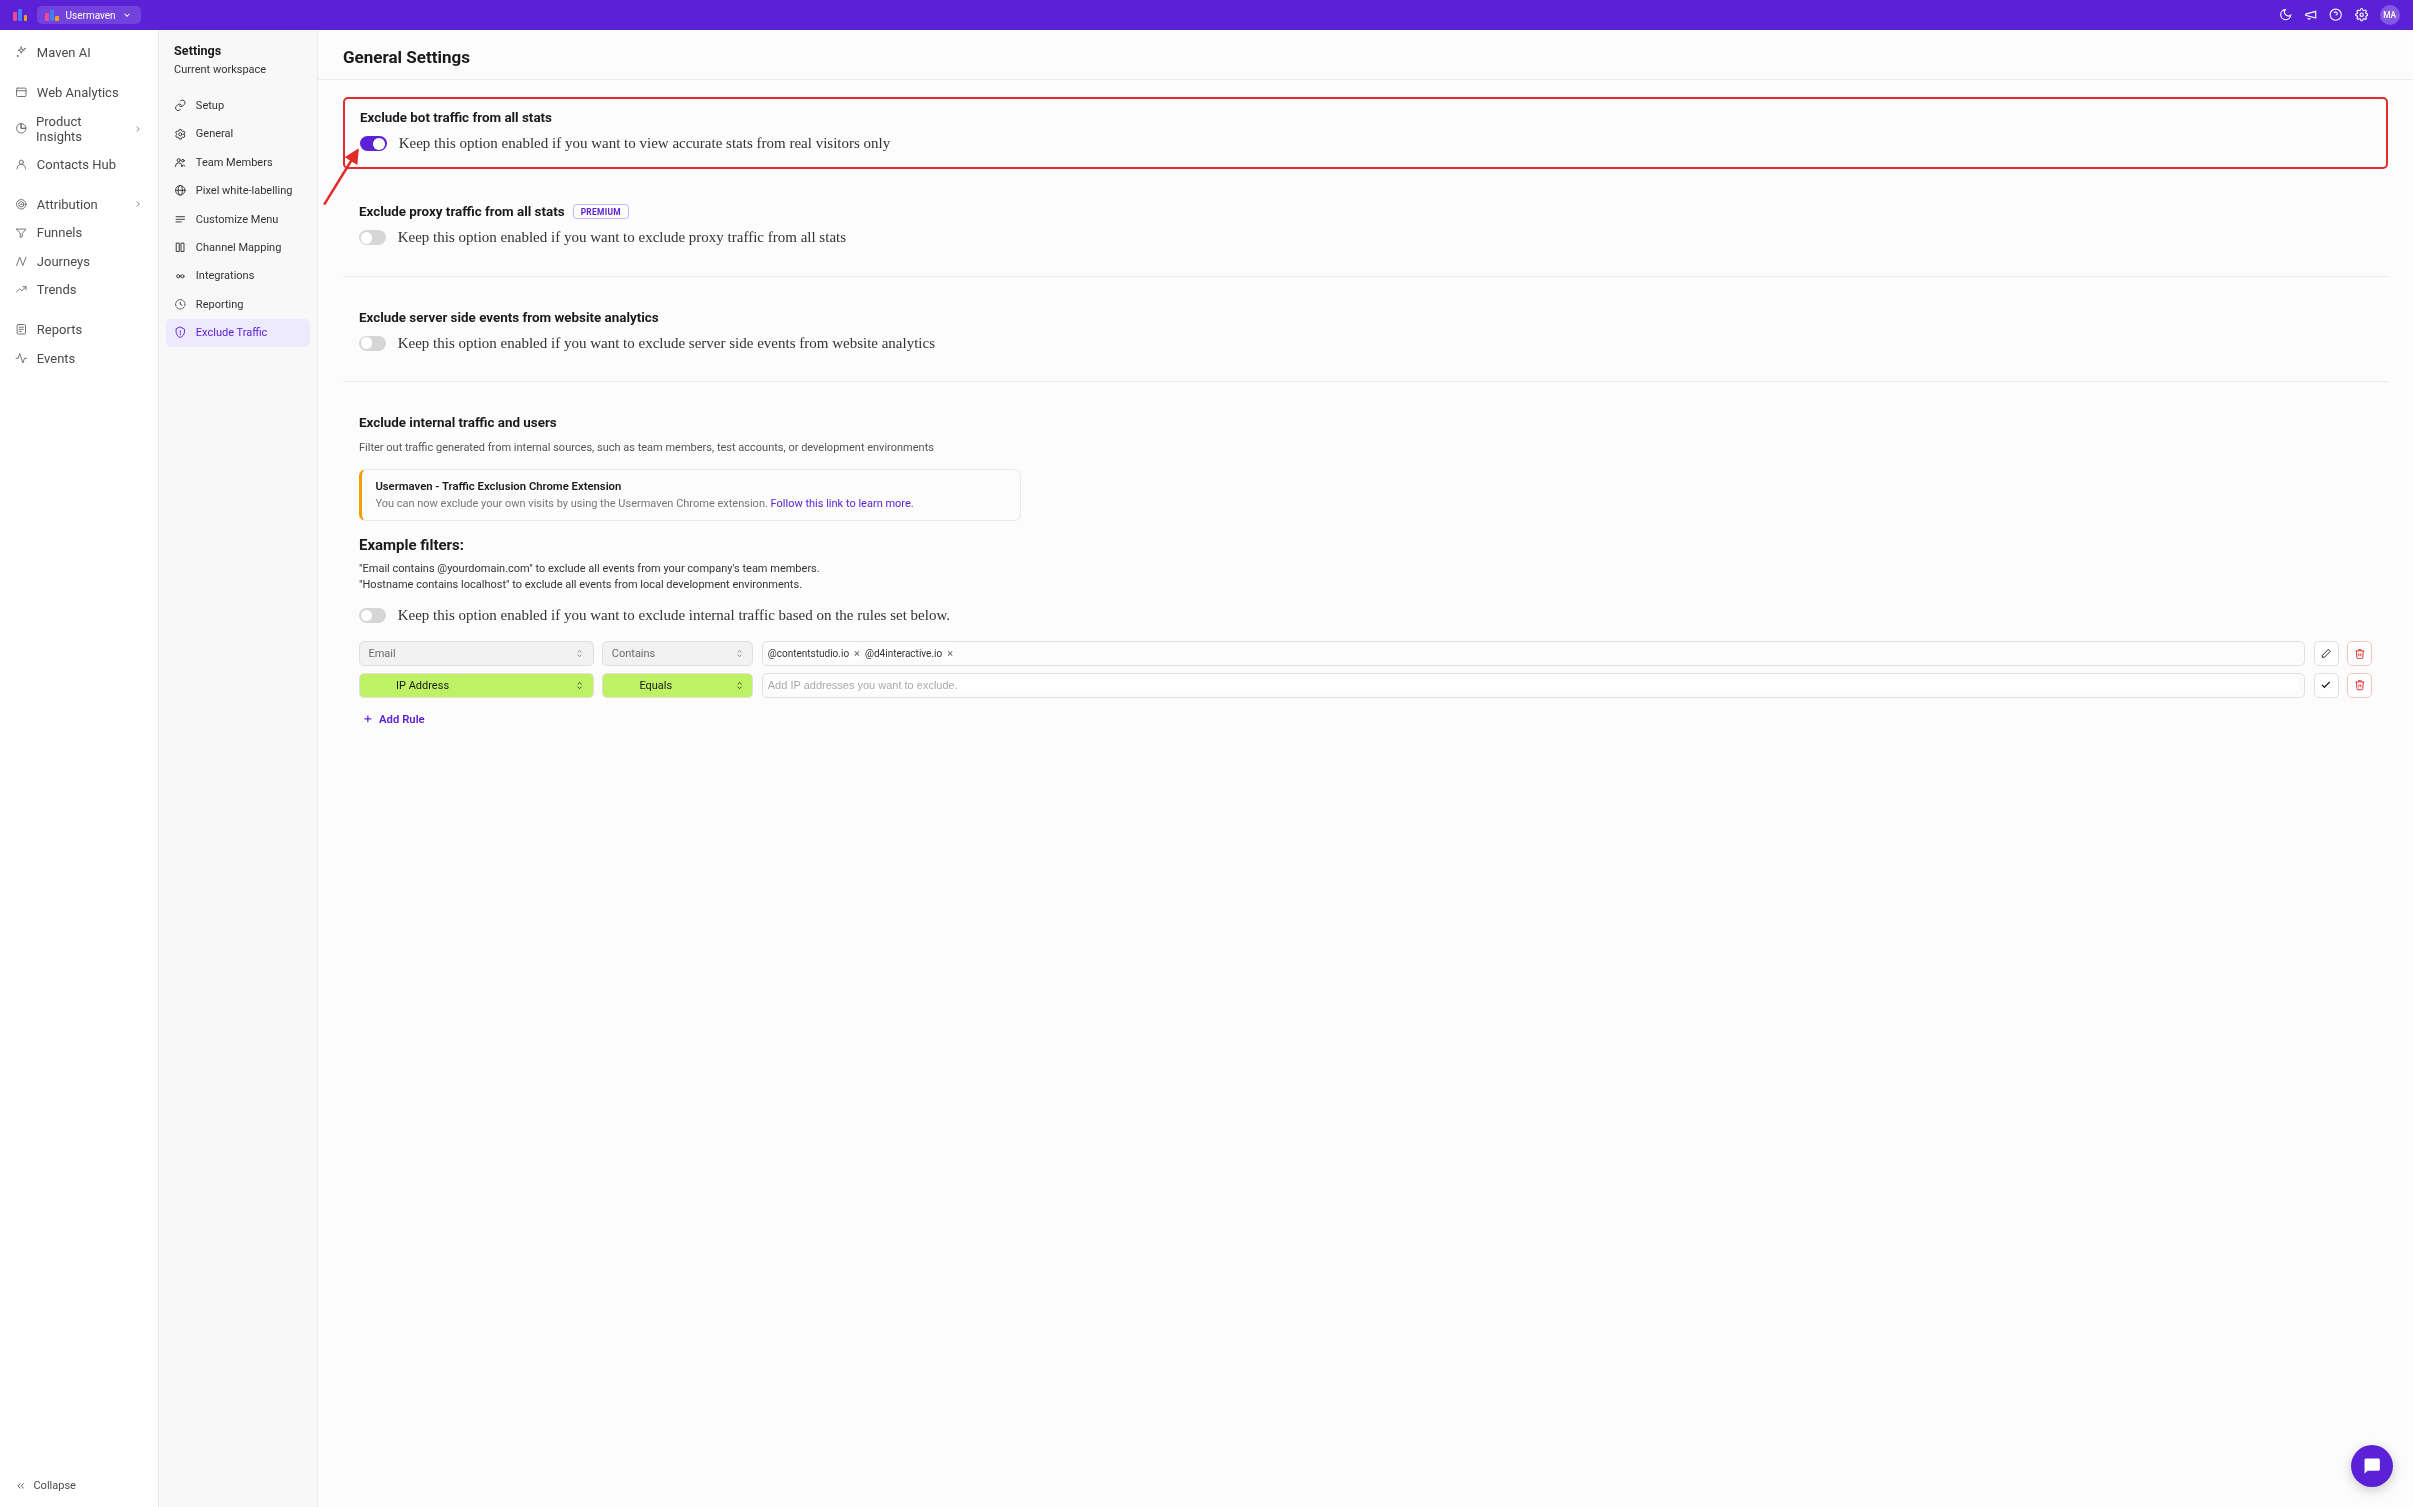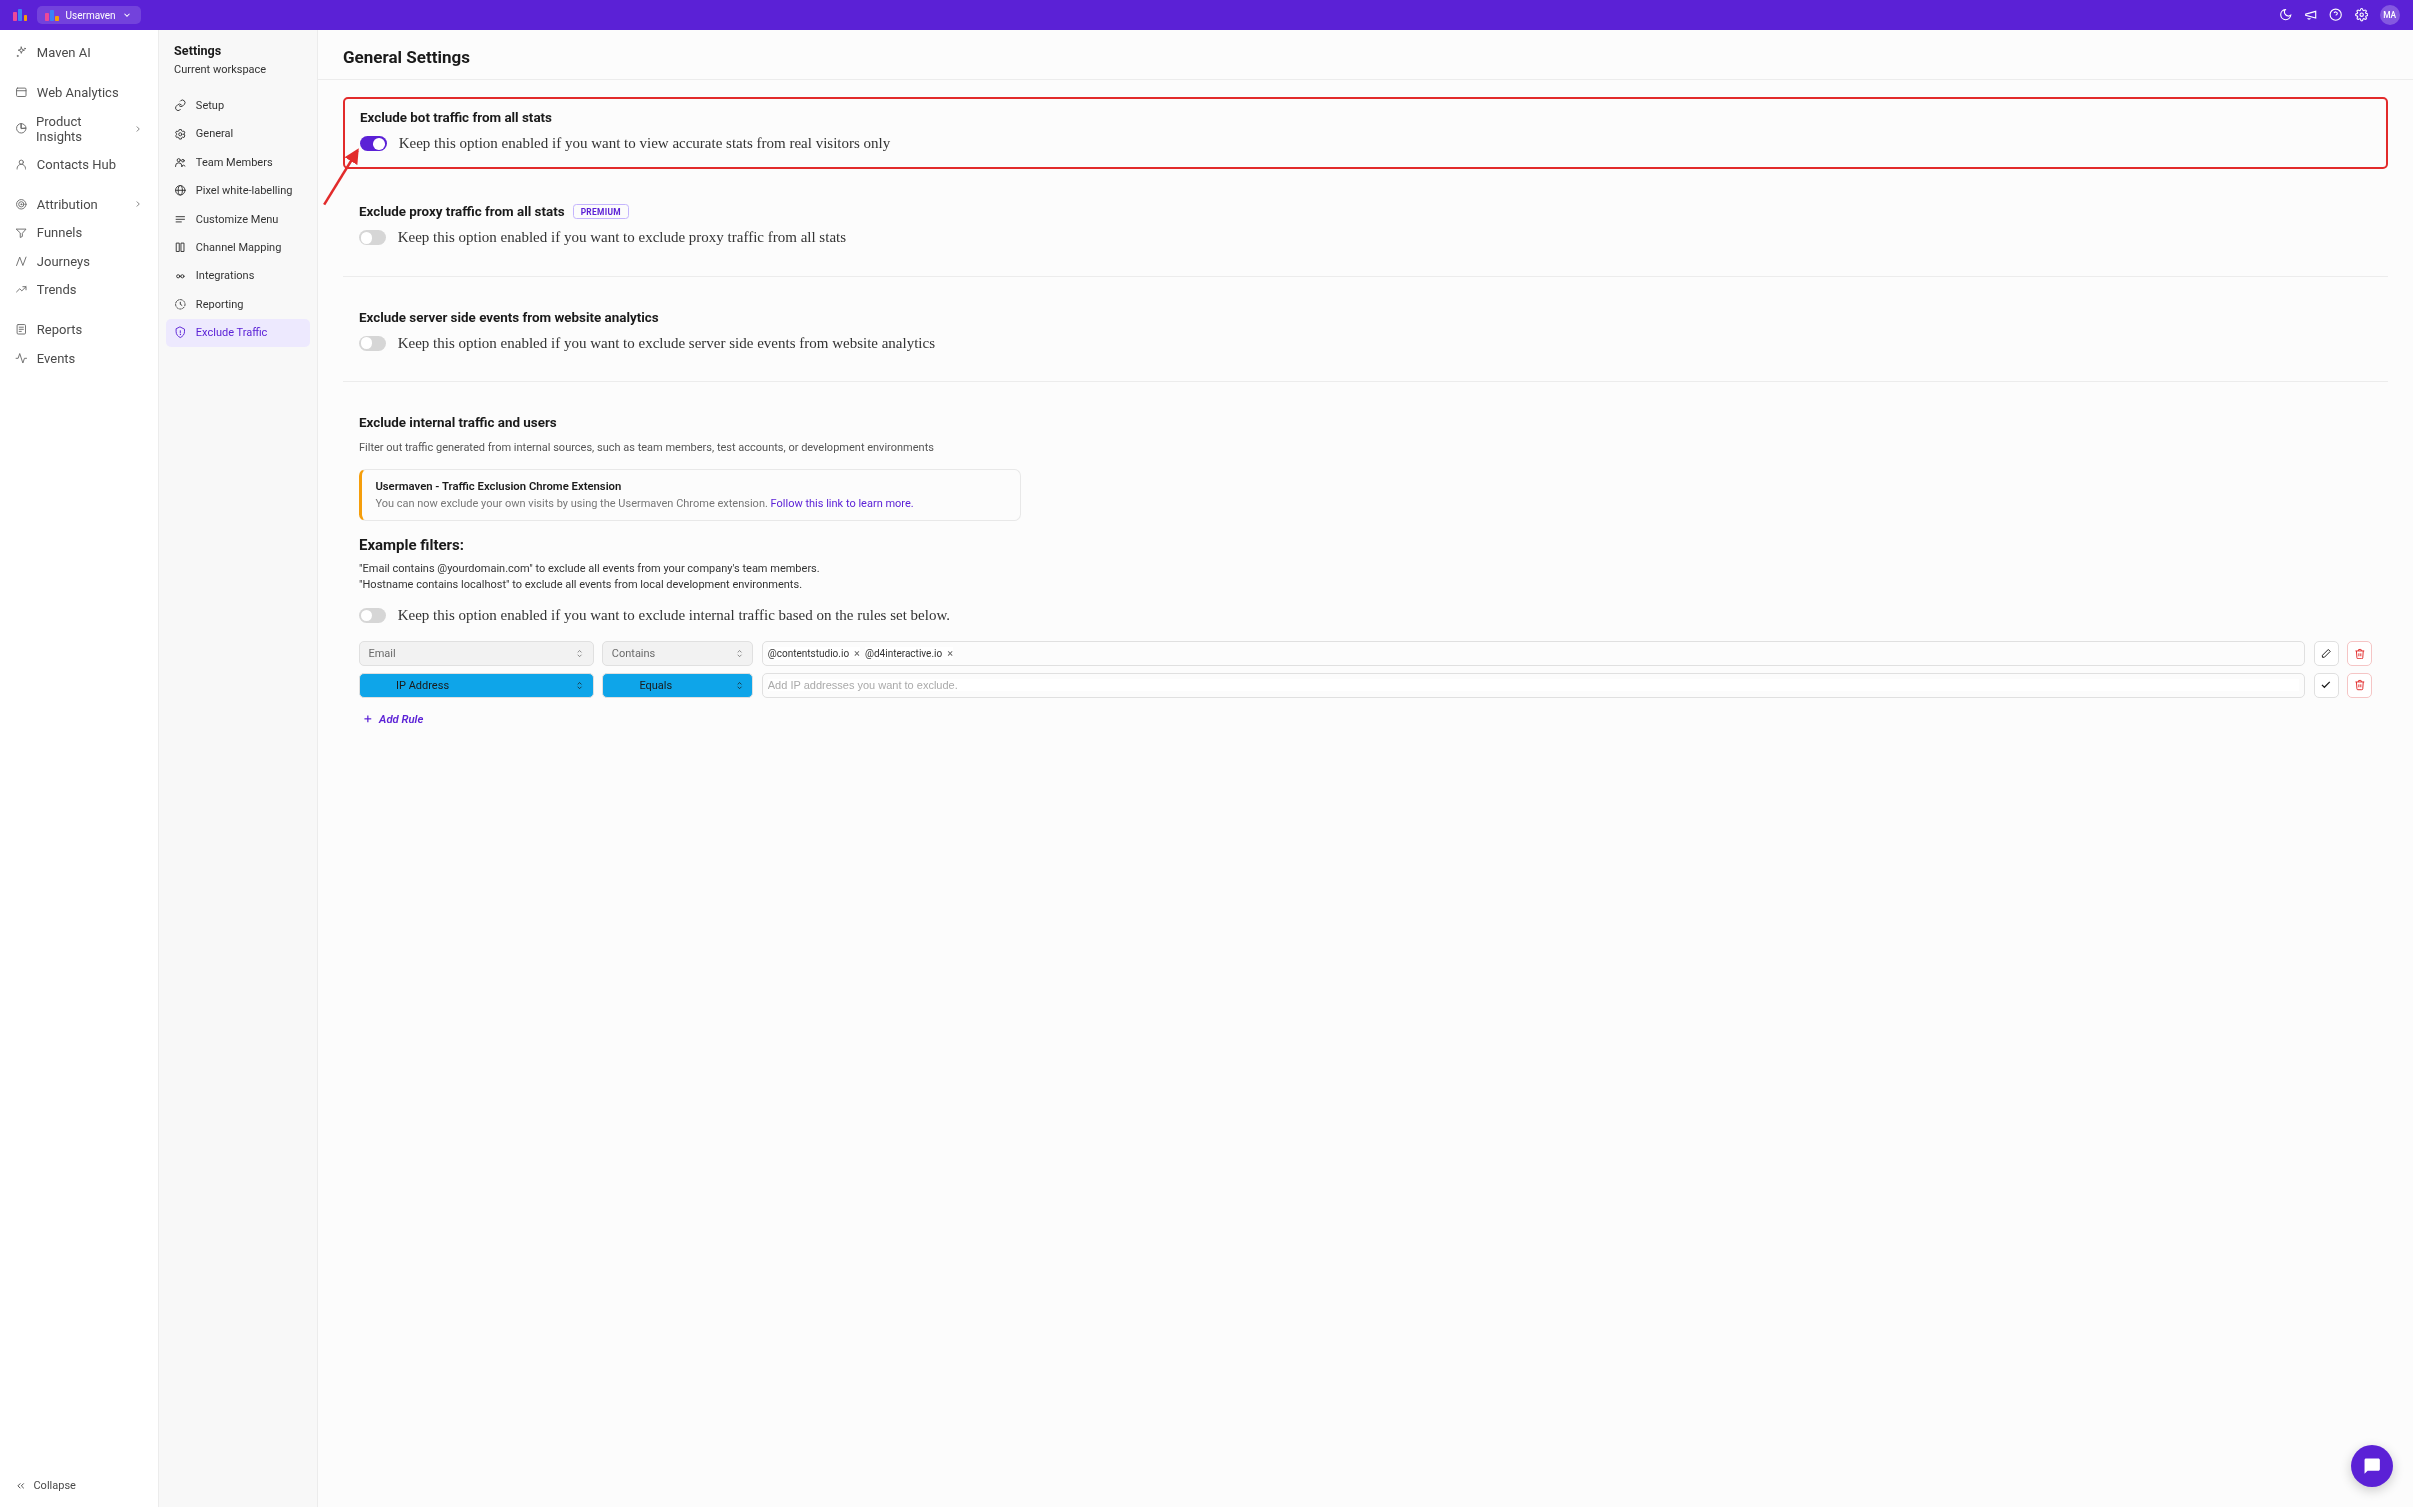--- a/index.html
+++ b/index.html
@@ -64,30 +64,30 @@
 .callout-body { font-size: 11px; color: #777; }
 .callout-link { color: #5b21d6; cursor: pointer; }
 
 .example-header { font-size: 15px; font-weight: 700; margin-bottom: 6.7px; }
 .example-text { font-size: 11px; color: #333; line-height: 1.5; margin-bottom: 13.4px; }
 
 
 .rule-row { display: flex; gap: 8.4px; align-items: center; margin-bottom: 6.7px; }
 .sel { flex: 0 0 235px; height: 25px; border: 0.8px solid #e0e0e0; border-radius: 5px; background: #f2f2f2; display: flex; align-items: center; padding: 0 8.4px; font-size: 11px; color: #6b6b6b; justify-content: space-between; cursor: pointer; }
 .sel.second { flex: 0 0 151px; }
-.sel.white { background: #0ea5e9; color: #1a1a1a; padding-left: 36px; }
+.sel.white { background: #bef264; color: #1a1a1a; padding-left: 36px; }
 .tags-input { flex: 1; min-height: 25px; border: 0.8px solid #e0e0e0; border-radius: 5px; padding: 2.5px 5px; display: flex; align-items: center; gap: 5px; flex-wrap: wrap; }
 .tag { display: inline-flex; align-items: center; gap: 5px; background: #fff; font-size: 10px; color: #333; }
 .tag-x { cursor: pointer; color: #666; font-size: 11px; }
 .tags-input input { border: none; outline: none; font-size: 11px; flex: 1; min-width: 117px; color: #333; }
 .tags-input input::placeholder { color: #aaa; }
 .icon-btn { width: 25px; height: 25px; border: 0.8px solid #e0e0e0; border-radius: 5px; display: flex; align-items: center; justify-content: center; cursor: pointer; background: #fff; }
 .icon-btn.danger { color: #e22b2b; border-color: #f5c5c5; }
 
-.add-rule { display: flex; align-items: center; gap: 5px; color: #5b21d6; font-size: 11.3px; font-weight: 600; cursor: pointer; padding: 8.4px 3.4px; font-style: italic; }
+.add-rule { display: flex; align-items: center; gap: 5px; color: #5b21d6; font-size: 11.3px; font-weight: 600; cursor: pointer; padding: 8.4px 3.4px; }
 .text-muted { color: #555; font-size: 11px; line-height: 1.5; margin-bottom: 11.7px; }
 
 
 .fab { position: fixed; bottom: 20px; right: 20px; width: 42px; height: 42px; border-radius: 50%; background: #5b21d6; display: flex; align-items: center; justify-content: center; cursor: pointer; box-shadow: 0 3.4px 11.7px rgba(0,0,0,0.2); }
 
 svg { display:block; }
 </style>
 </head>
 <body>
 

